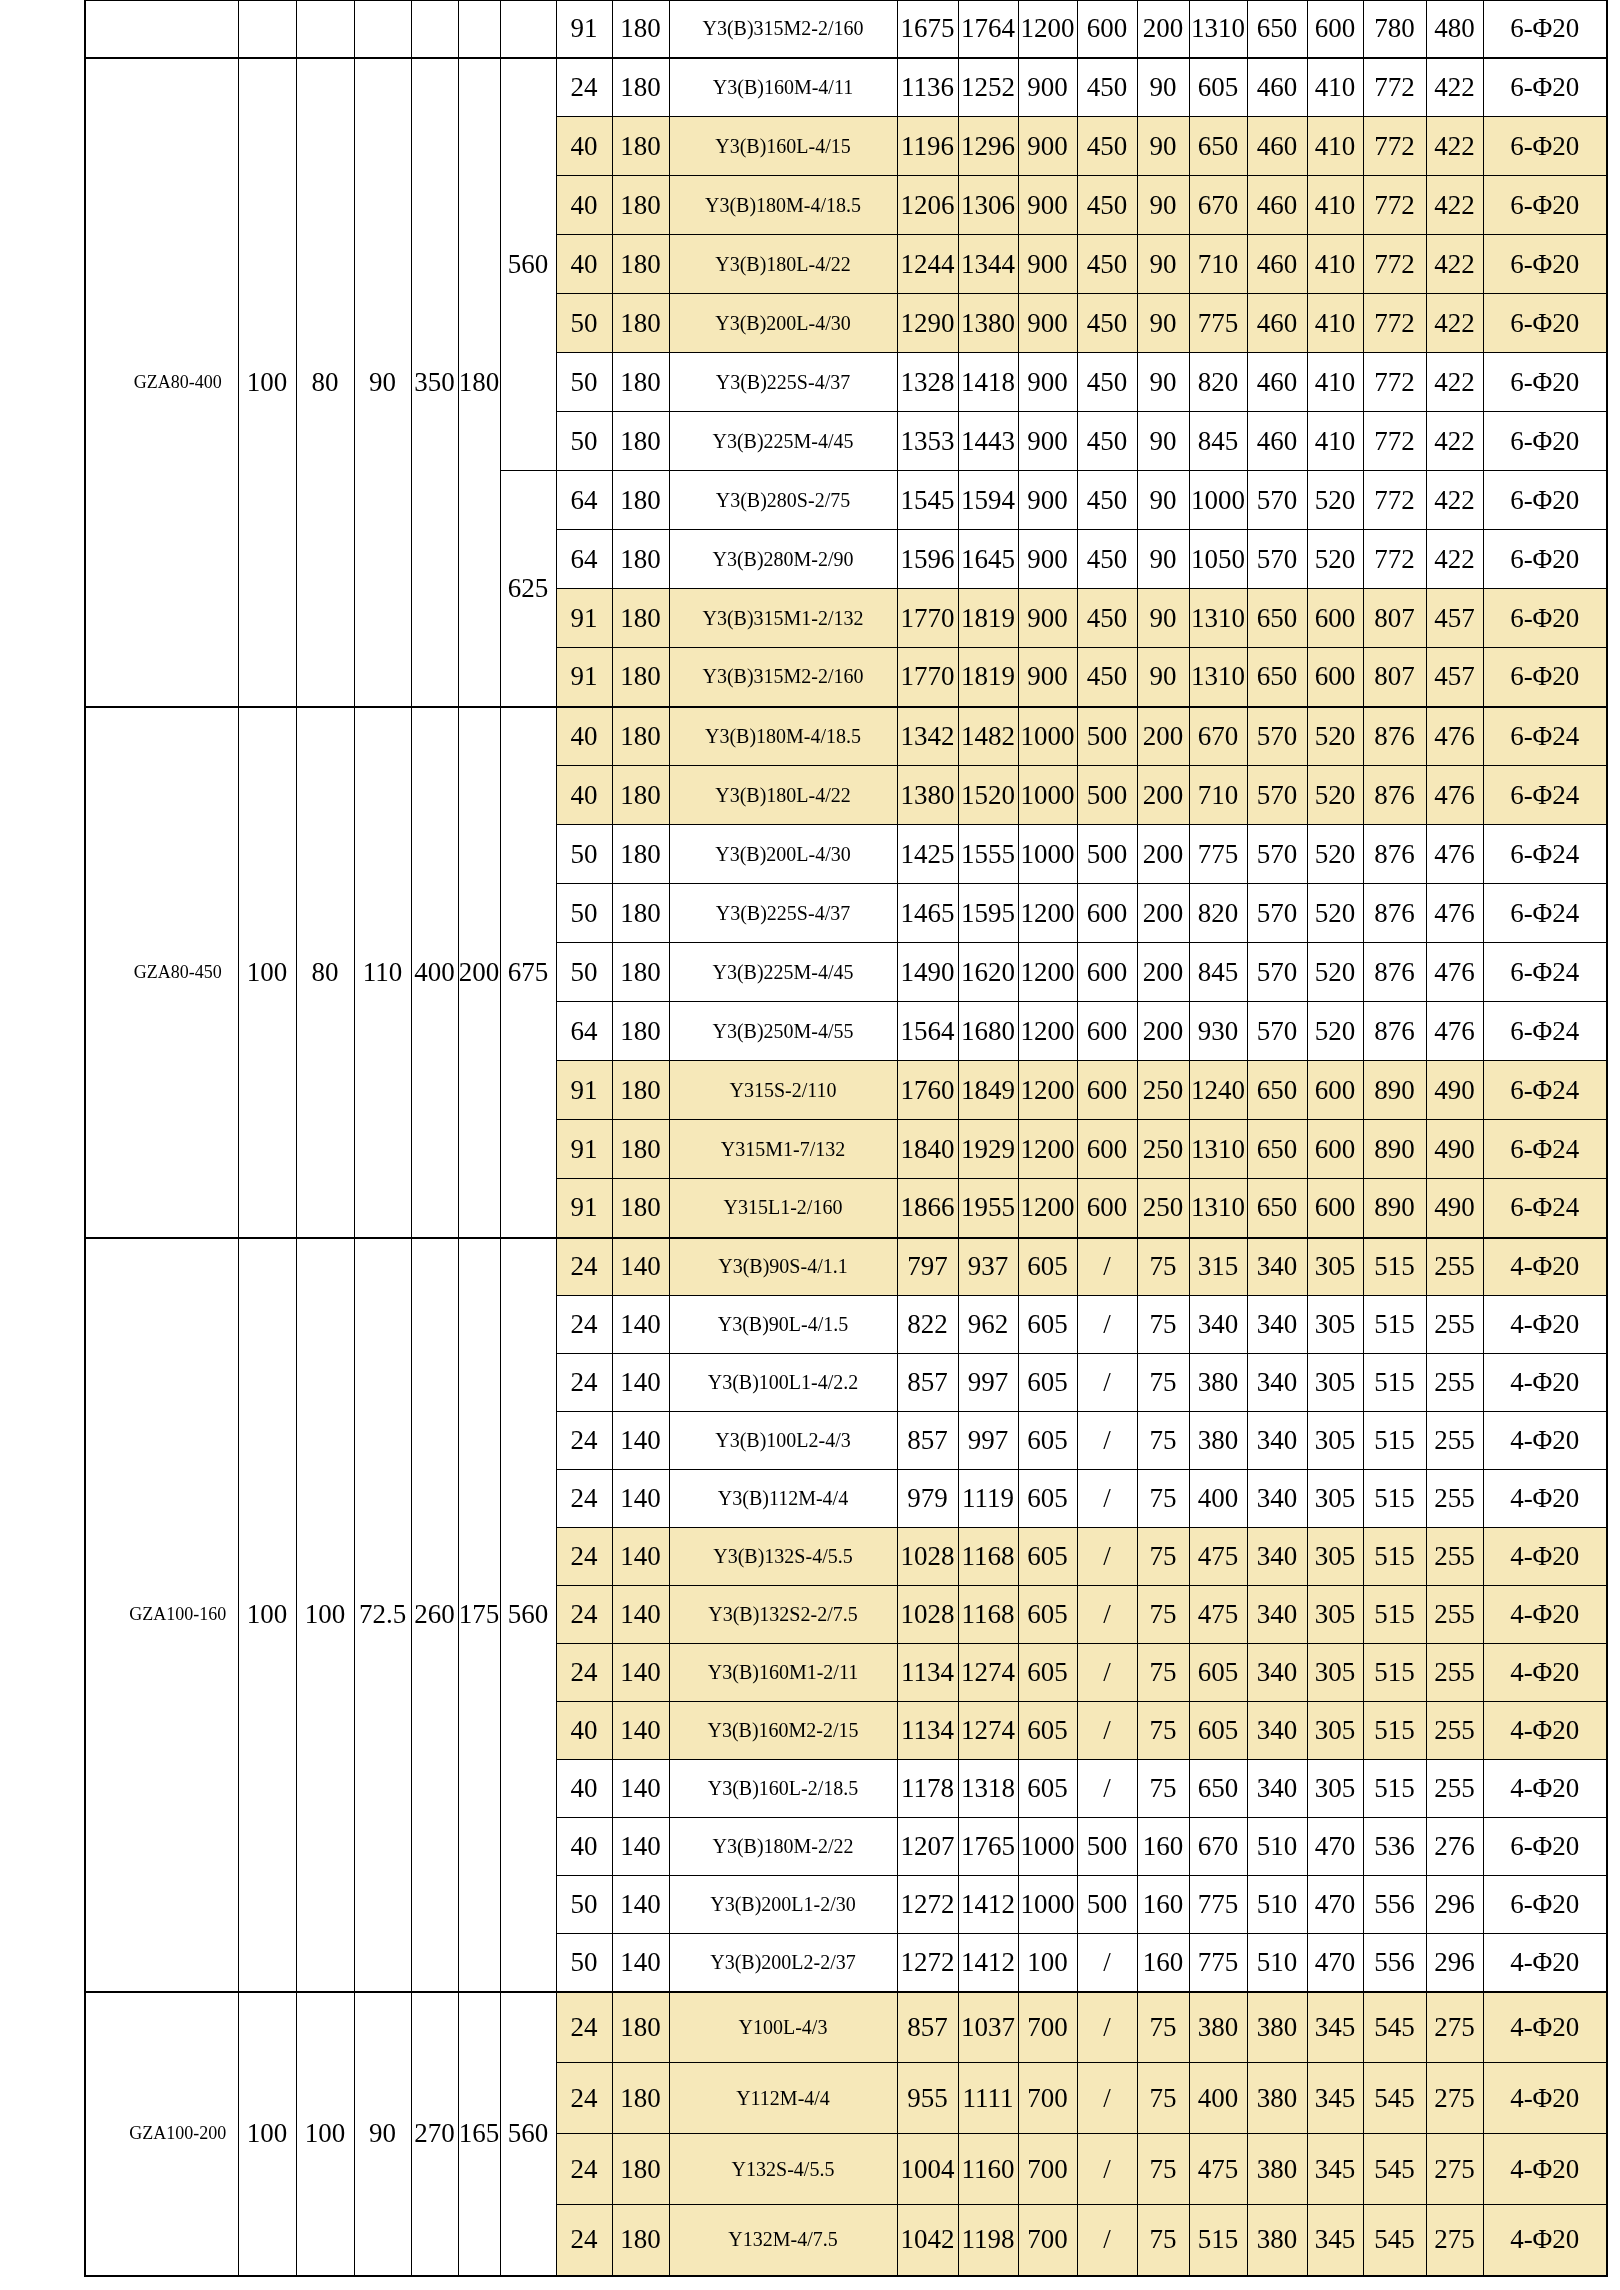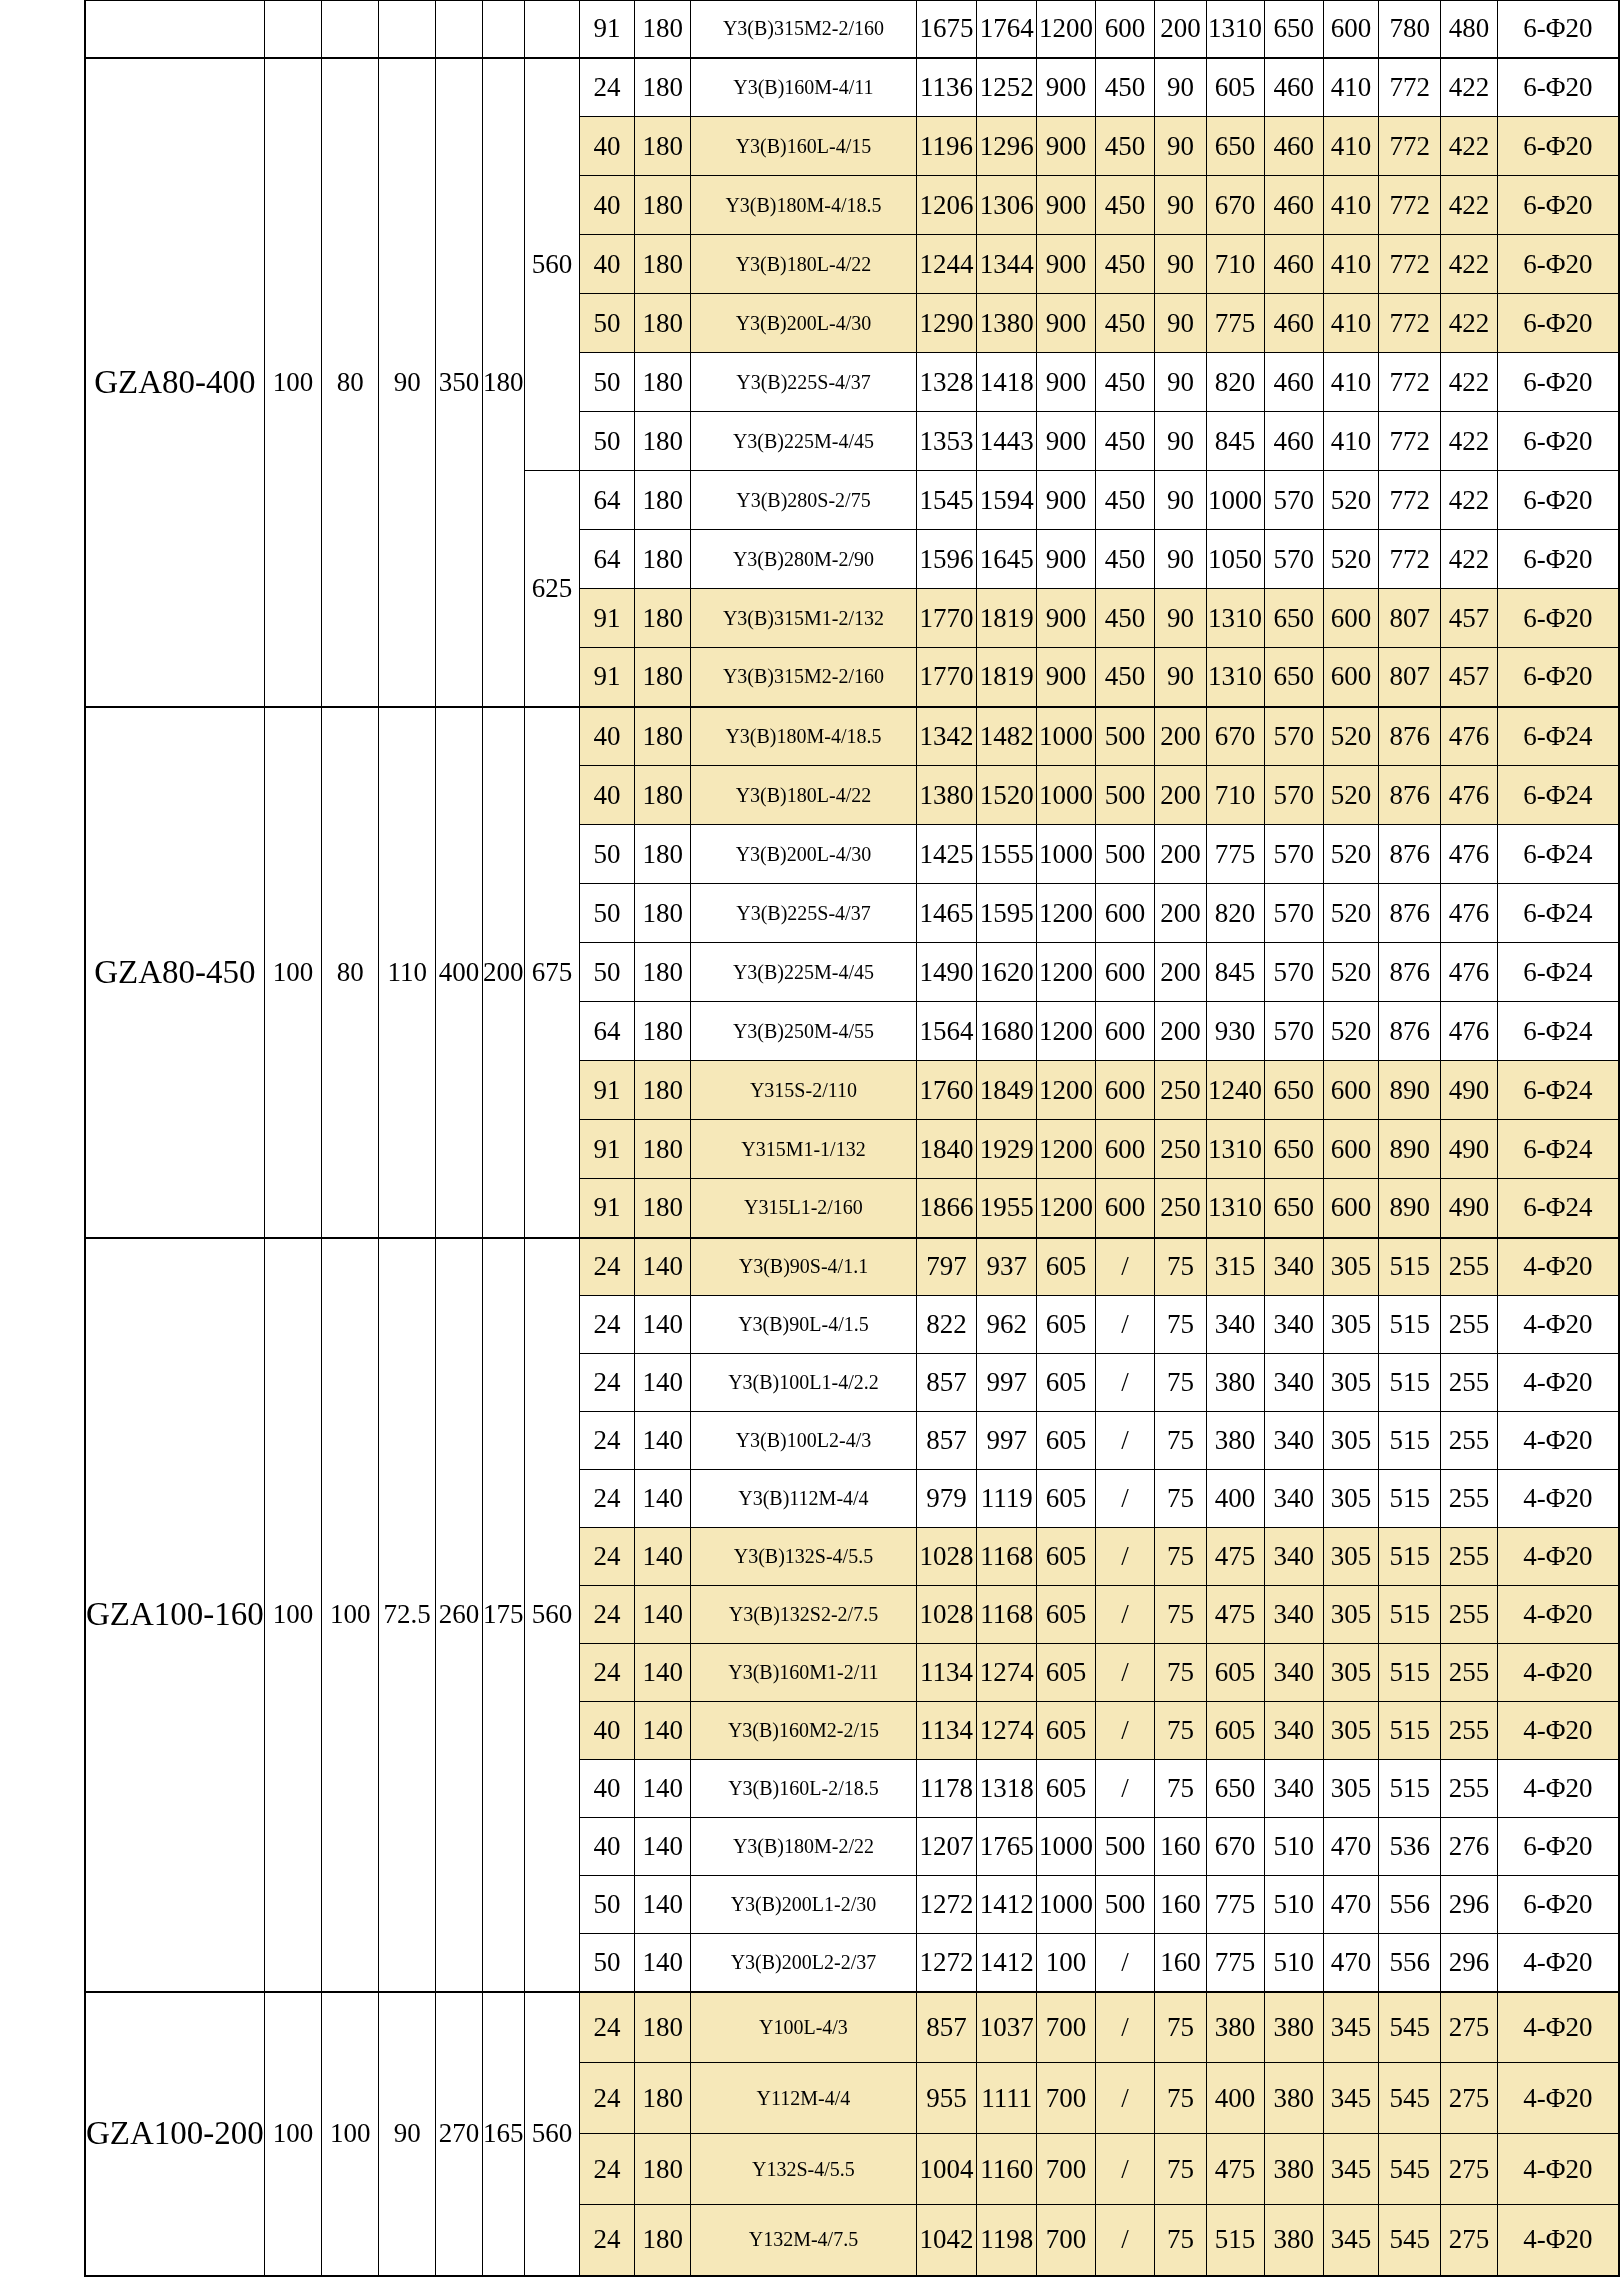--- a/index.html
+++ b/index.html
@@ -4,21 +4,21 @@
 <style>
   html,body{margin:0;padding:0;background:#ffffff;}
   body{width:1620px;height:2291px;font-family:"Liberation Serif",serif;color:#000;position:relative;}
   table{border-collapse:collapse;table-layout:fixed;margin-left:84px;margin-top:0;
         border:2.7px solid #000;border-top:1.8px solid #000;}
   td{border:1.8px solid #000;text-align:center;vertical-align:middle;font-size:27px;
      padding:0;overflow:hidden;white-space:nowrap;background:#ffffff;}
   td.hl{background:#f6e8b9;}
   td.st{border-top:2.7px solid #000;}
   td.mname{font-size:20px;}
-  td.model{font-size:33px;}
+  td.model{font-size:18px;padding-left:32px;}
 </style>
 </head>
 <body>
 
 <table>
     <colgroup>
       <col style="width: 153px;">
       <col style="width: 58px;">
       <col style="width: 58px;">
       <col style="width: 57px;">
@@ -363,21 +363,21 @@
         <td class="hl">1240</td>
         <td class="hl">650</td>
         <td class="hl">600</td>
         <td class="hl">890</td>
         <td class="hl">490</td>
         <td class="hl">6-Φ24</td>
       </tr>
       <tr style="height: 59px;">
         <td class="hl">91</td>
         <td class="hl">180</td>
-        <td class="mname hl">Y315M1-1/132</td>
+        <td class="mname hl">Y315M1-7/132</td>
         <td class="hl">1840</td>
         <td class="hl">1929</td>
         <td class="hl">1200</td>
         <td class="hl">600</td>
         <td class="hl">250</td>
         <td class="hl">1310</td>
         <td class="hl">650</td>
         <td class="hl">600</td>
         <td class="hl">890</td>
         <td class="hl">490</td>

